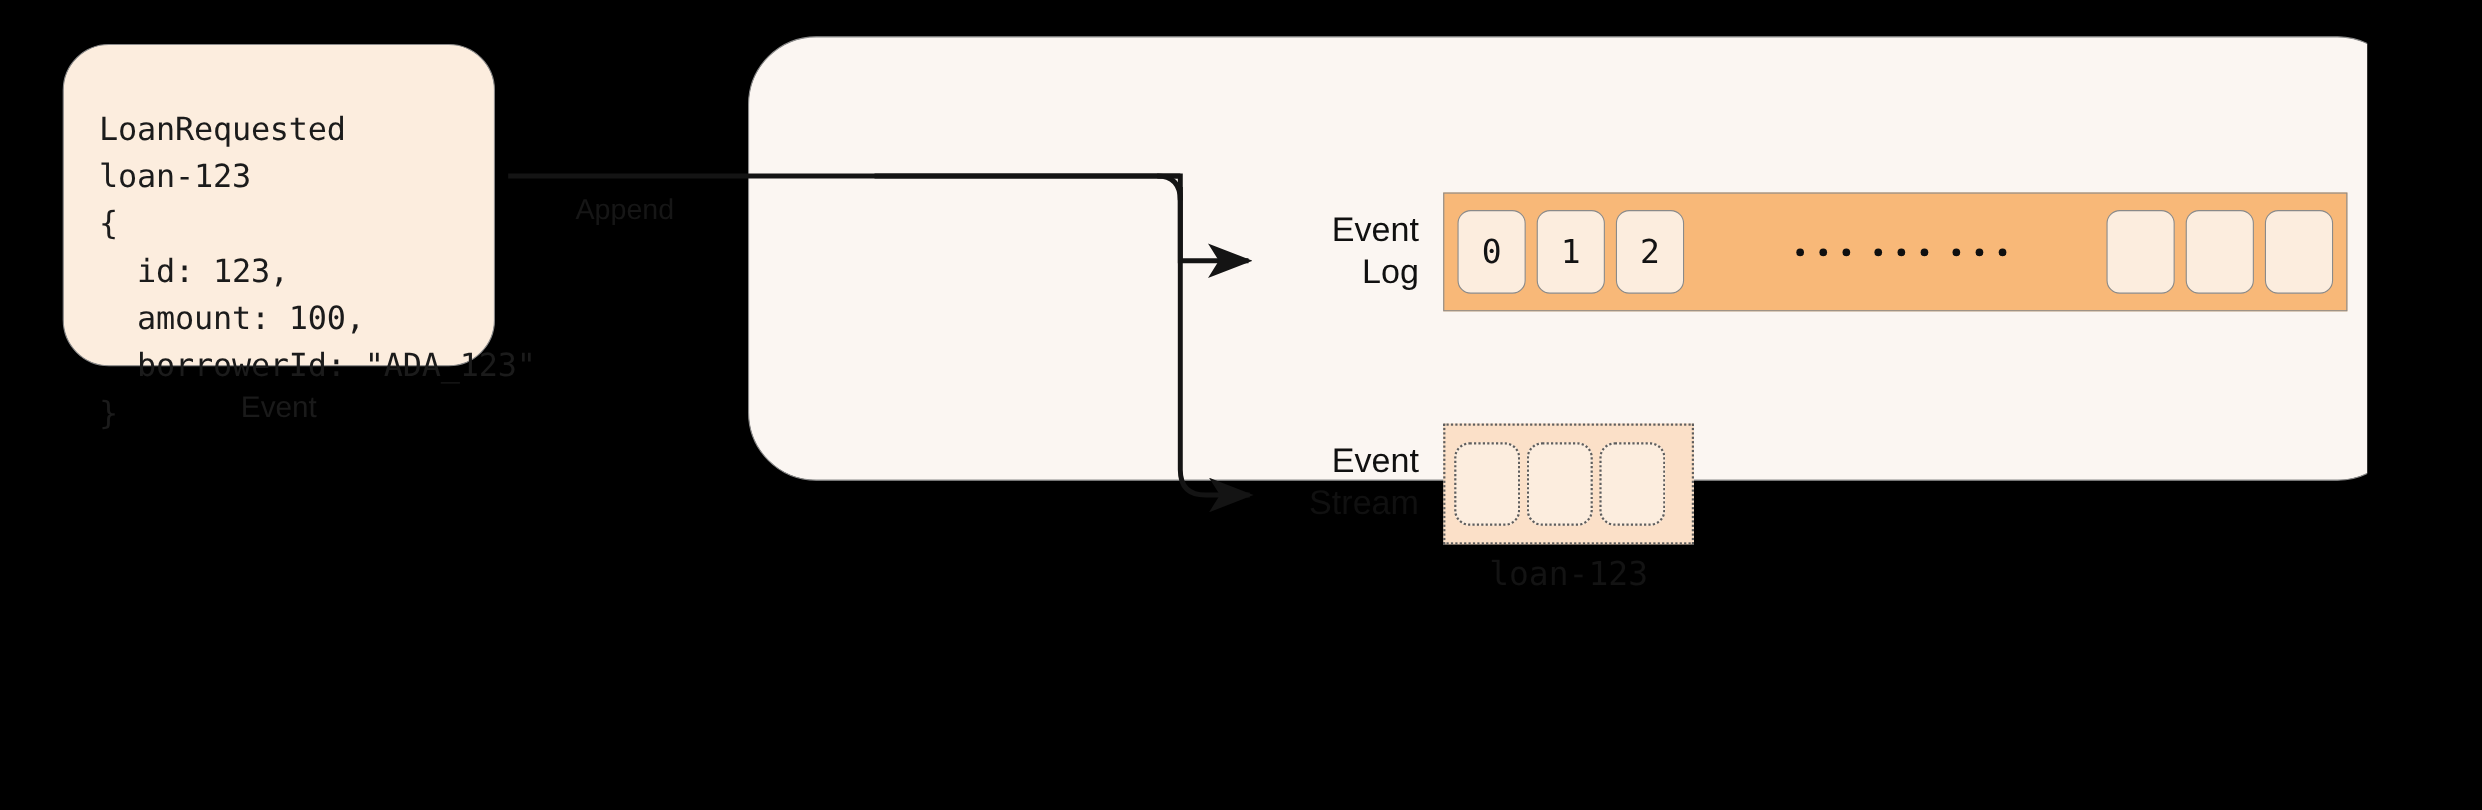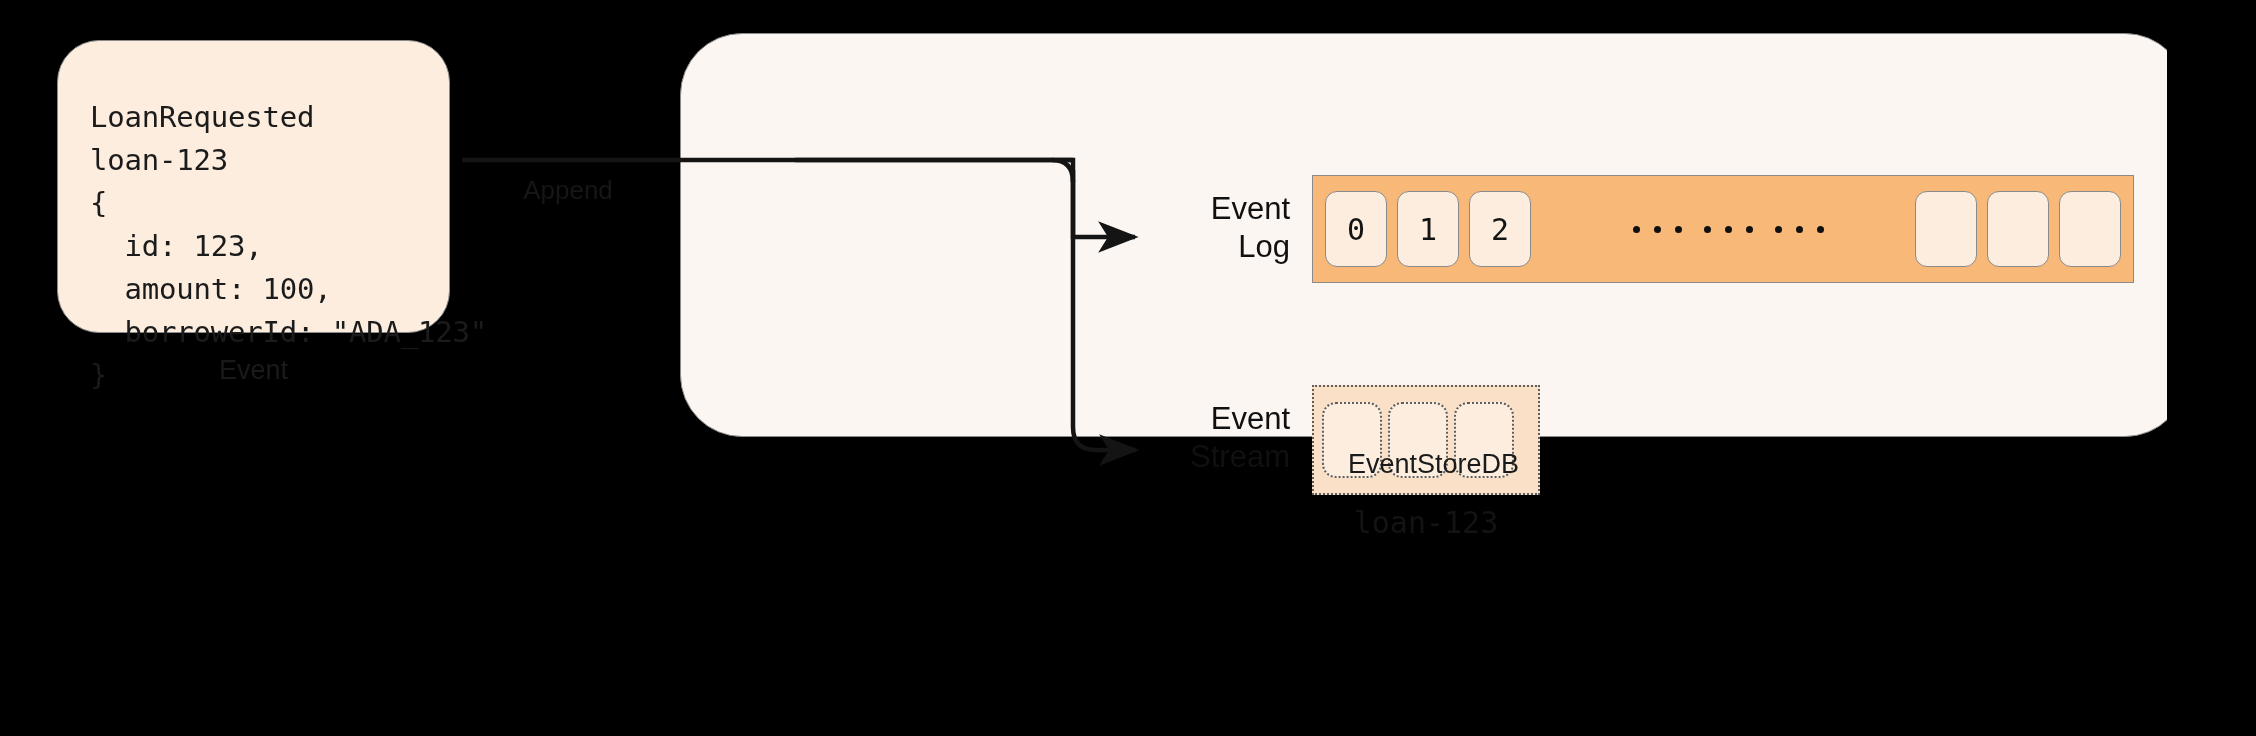--- a/index.html
+++ b/index.html
@@ -8,21 +8,20 @@
     padding: 0;
     background: #000000;
   }
   #canvas {
     position: relative;
     width: 2152px;
     height: 736px;
     background: #000000;
     overflow: hidden;
     font-family: "Liberation Sans", sans-serif;
-    padding-left: 15px;
   }
 
   
   .event-card {
     position: absolute;
     left: 57px;
     top: 40px;
     width: 393px;
     height: 293px;
     box-sizing: border-box;
@@ -247,21 +246,20 @@
 Stream</div>
 
   <div class="event-stream-box">
     <div class="stream-cell"></div>
     <div class="stream-cell"></div>
     <div class="stream-cell"></div>
   </div>
 
   <div class="stream-name">loan-123</div>
 
-  <div class="caption caption-esdb">EventStoreDB</div>
 
   <svg class="connector-svg" viewBox="0 0 2256 736">
     <defs>
       <marker id="arrowhead" markerWidth="9" markerHeight="7" refX="8.2" refY="3.5" orient="auto" markerUnits="strokeWidth">
         <path d="M0,0 L9,3.5 L0,7 L2.2,3.5 Z" fill="#141414"></path>
       </marker>
     </defs>
 
     <path d="M462,160 L1073,160 L1073,237 L1135,237" fill="none" stroke="#141414" stroke-width="4.5" stroke-linecap="butt" marker-end="url(#arrowhead)"></path>
 

